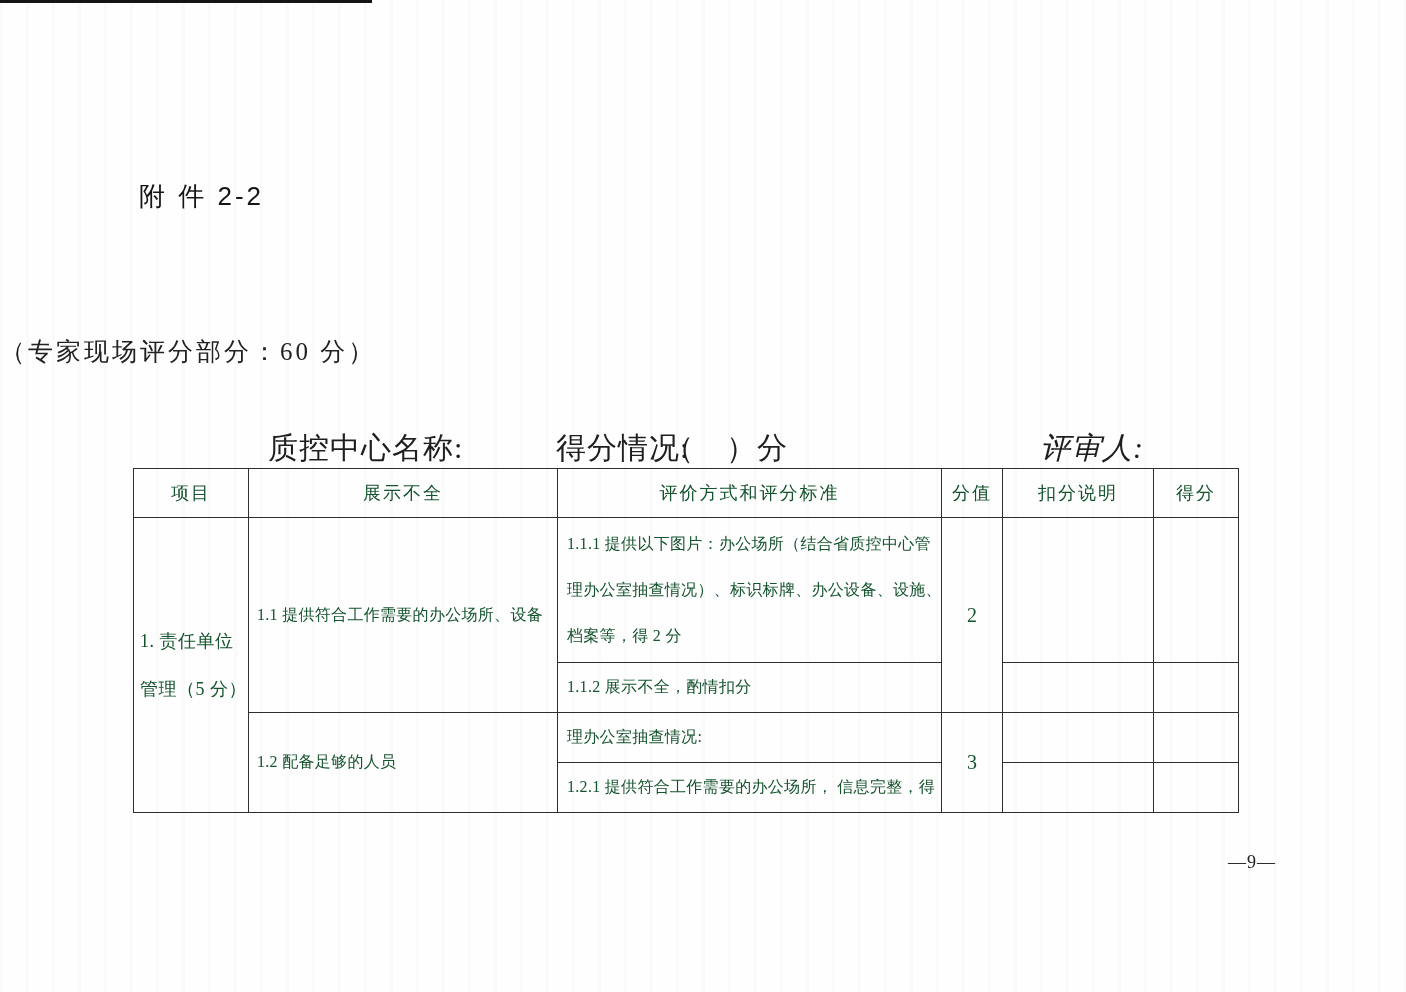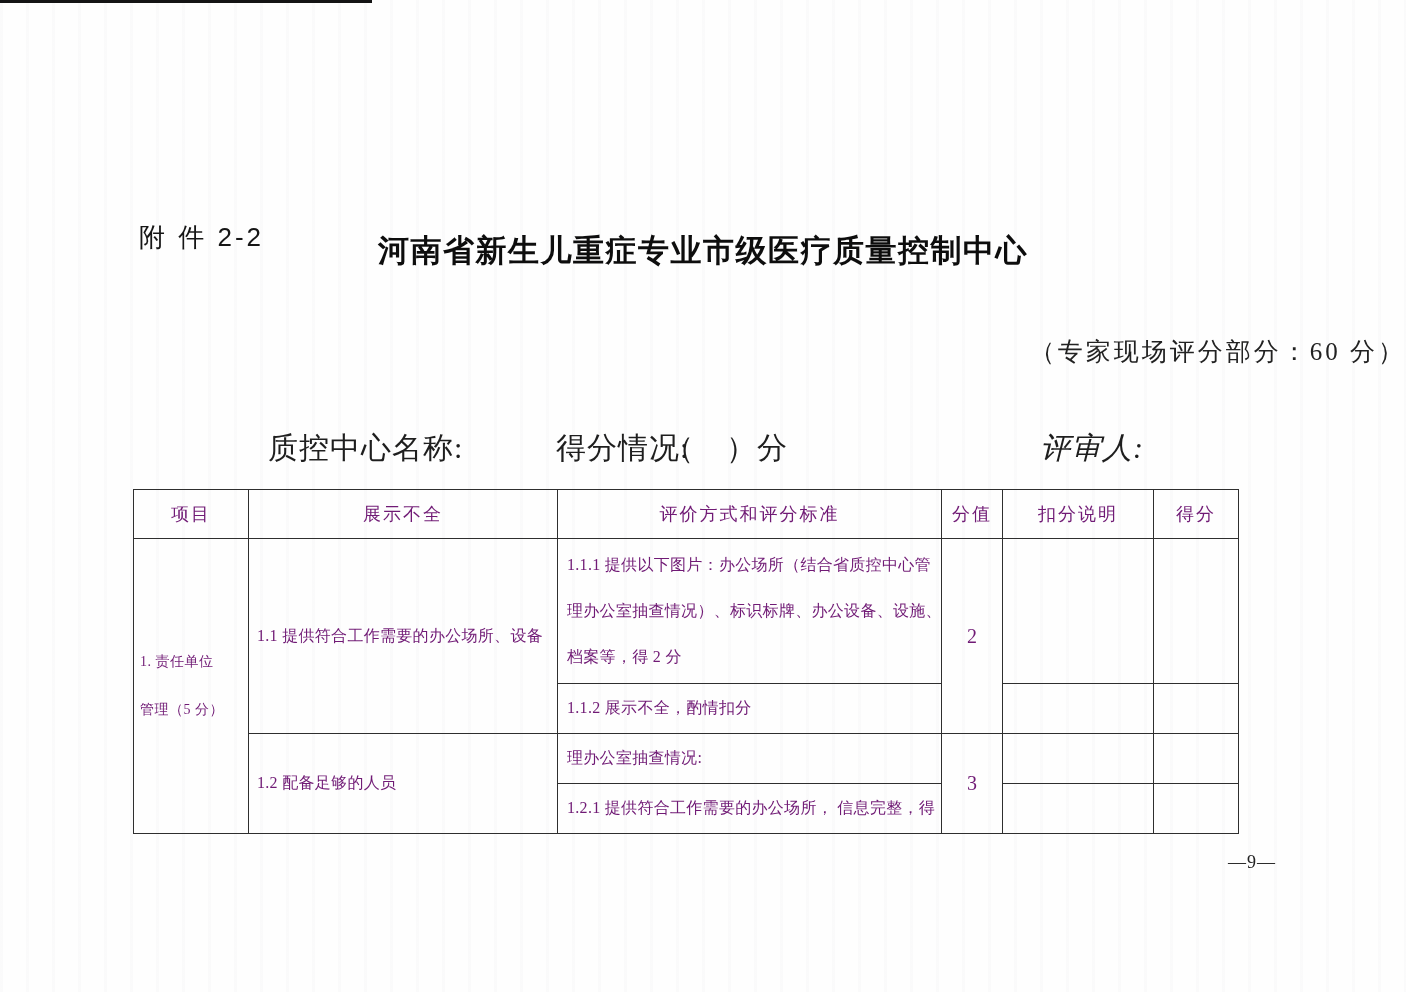--- a/index.html
+++ b/index.html
@@ -32,86 +32,85 @@
     background: #141414;
   }
   .attachment-label {
     position: absolute;
     left: 139px; top: 179px;
     font-family: "Liberation Sans", sans-serif;
     font-size: 26px;
     letter-spacing: 3px;
     color: #161616;
     white-space: nowrap;
-    margin-top: 41px;
   }
   .title-line {
     position: absolute;
     left: 0; width: 100%;
     text-align: center;
     font-family: "Liberation Sans", sans-serif;
     font-weight: 900;
     font-size: 31px;
     letter-spacing: 1.5px;
     color: #0d0d0d;
     white-space: nowrap;
   }
   .title-1 { top: 230px; }
   .title-2 { top: 278px; }
   .subtitle {
     position: absolute;
     left: 0; top: 335px; width: 100%;
-    text-align: right;
+    text-align: left;
     font-size: 25px;
     letter-spacing: 3px;
     color: #222;
     white-space: nowrap;
   }
   .form-line span {
     position: absolute;
     top: 428px;
     font-size: 30px;
     letter-spacing: 1px;
     color: #1e1e1e;
     white-space: nowrap;
   }
   .center-name-label { left: 268px; }
   .score-status-label { left: 556px; }
   .score-status-value { left: 664px; letter-spacing: 4px; }
   .reviewer-label { left: 1040px; font-style: italic; }
 
   table.score-table {
     position: absolute;
-    left: 133px; top: 489px;
+    left: 133px; top: 468px;
     width: 1105px;
     border-collapse: collapse;
     table-layout: fixed;
     font-size: 16px;
-    color: #701a75;
+    color: #14532d;
   }
   .score-table td, .score-table th {
     border: 1.6px solid #2e2e2e;
     padding: 0;
     vertical-align: middle;
     font-weight: normal;
     overflow: hidden;
   }
   .score-table th {
     font-size: 18px;
     letter-spacing: 2px;
     text-align: center;
     height: 49px;
   }
   .row-a  { height: 145px; }
   .row-b  { height: 50px; }
   .row-c  { height: 50px; }
   .row-d  { height: 50px; }
 
   td.project-cell {
-    font-size: 14px;
+    font-size: 18px;
     line-height: 48px;
     padding-left: 6px;
     letter-spacing: 0.5px;
     white-space: nowrap;
   }
   td.item-cell {
     padding-left: 8px;
     padding-right: 4px;
     letter-spacing: 0.3px;
     white-space: nowrap;
@@ -141,21 +140,20 @@
 </style>
 </head>
 <body>
 
 <div class="page">
 
   <div class="scan-top-edge"></div>
 
   <div class="attachment-label">附 件 2-2</div>
 
-  <div class="title-line title-1">河南省新生儿重症专业市级医疗质量控制中心</div>
   <div class="subtitle">（专家现场评分部分：60 分）</div>
 
   <div class="form-line">
     <span class="center-name-label">质控中心名称:</span>
     <span class="score-status-label">得分情况:</span>
     <span class="score-status-value">（　）分</span>
     <span class="reviewer-label">评审人:</span>
   </div>
 
   <table class="score-table">

